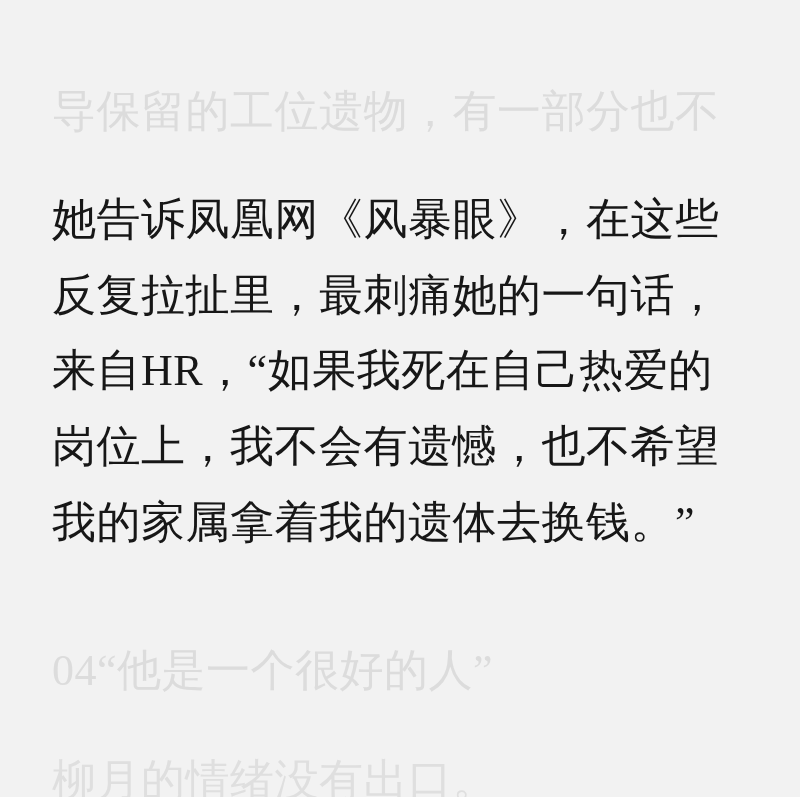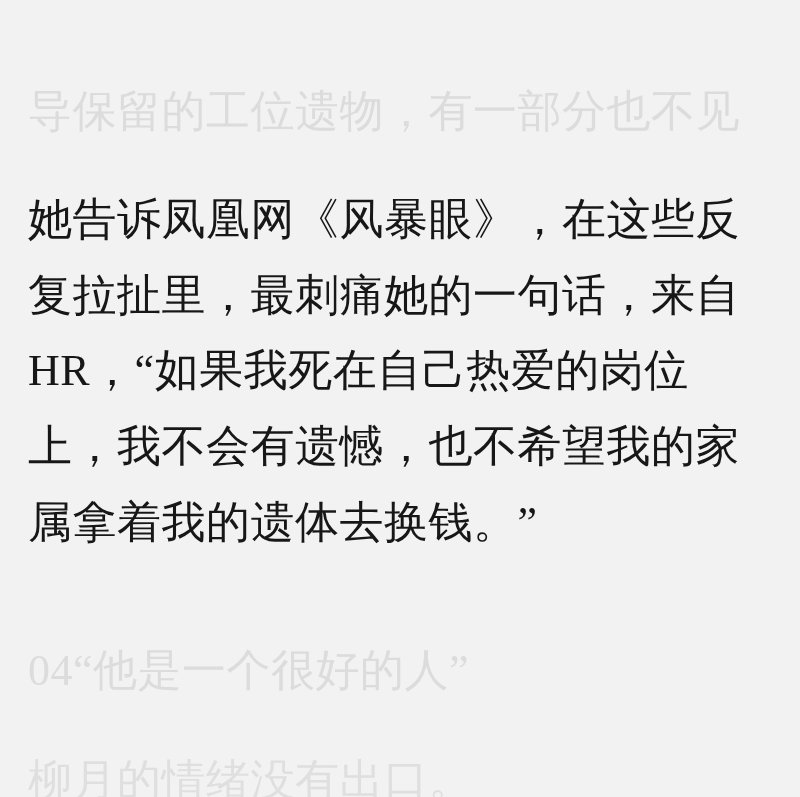--- a/index.html
+++ b/index.html
@@ -12,21 +12,21 @@
     background: #f2f2f2;
     font-family: "Liberation Serif", "DejaVu Serif", serif;
     overflow: hidden;
   }
   .page {
     position: relative;
     width: 800px;
     height: 797px;
     background: #f2f2f2;
     box-sizing: border-box;
-    padding: 0 28px;
+    padding: 0 52px;
     display: flex;
     flex-direction: column;
     justify-content: flex-start;
   }
   .para {
     font-size: 44px;
     line-height: 1.72;
     letter-spacing: 0.5px;
     text-align: left;
     word-break: break-word;

